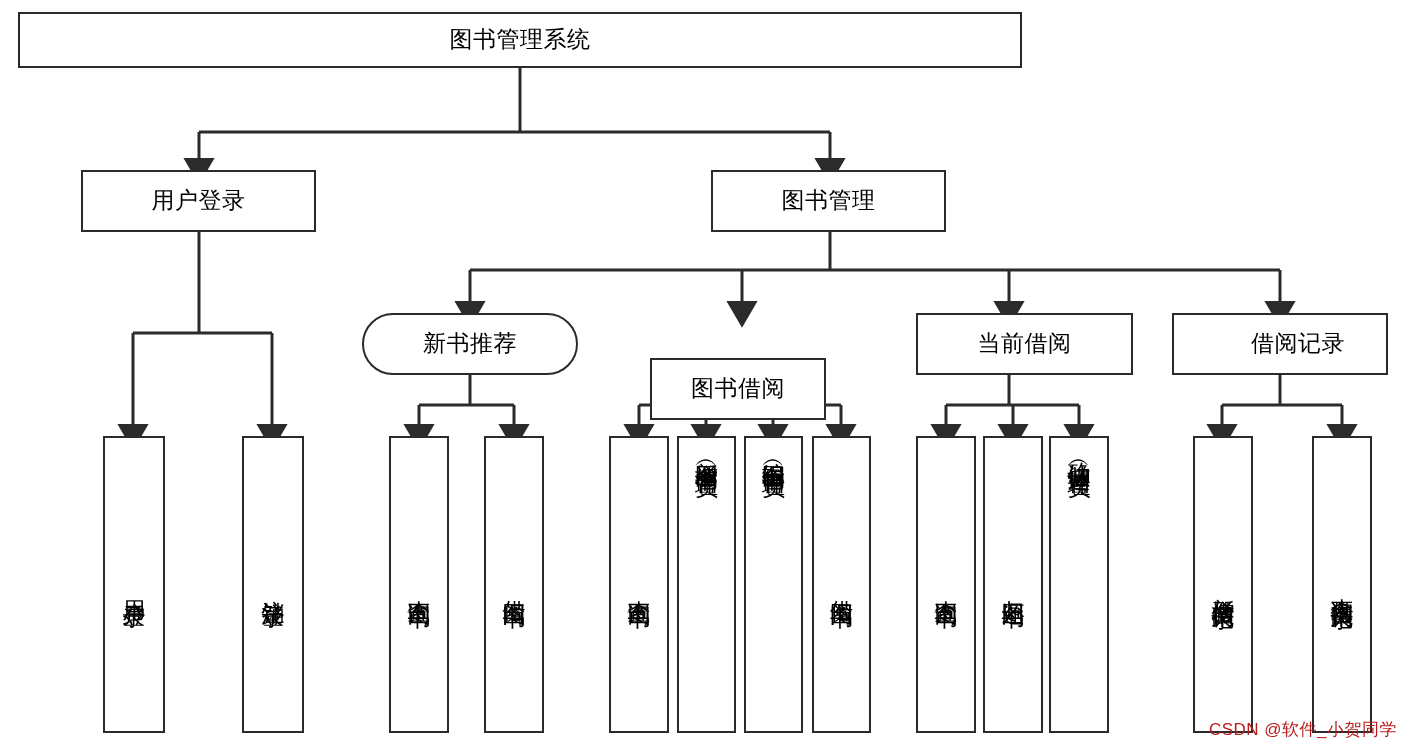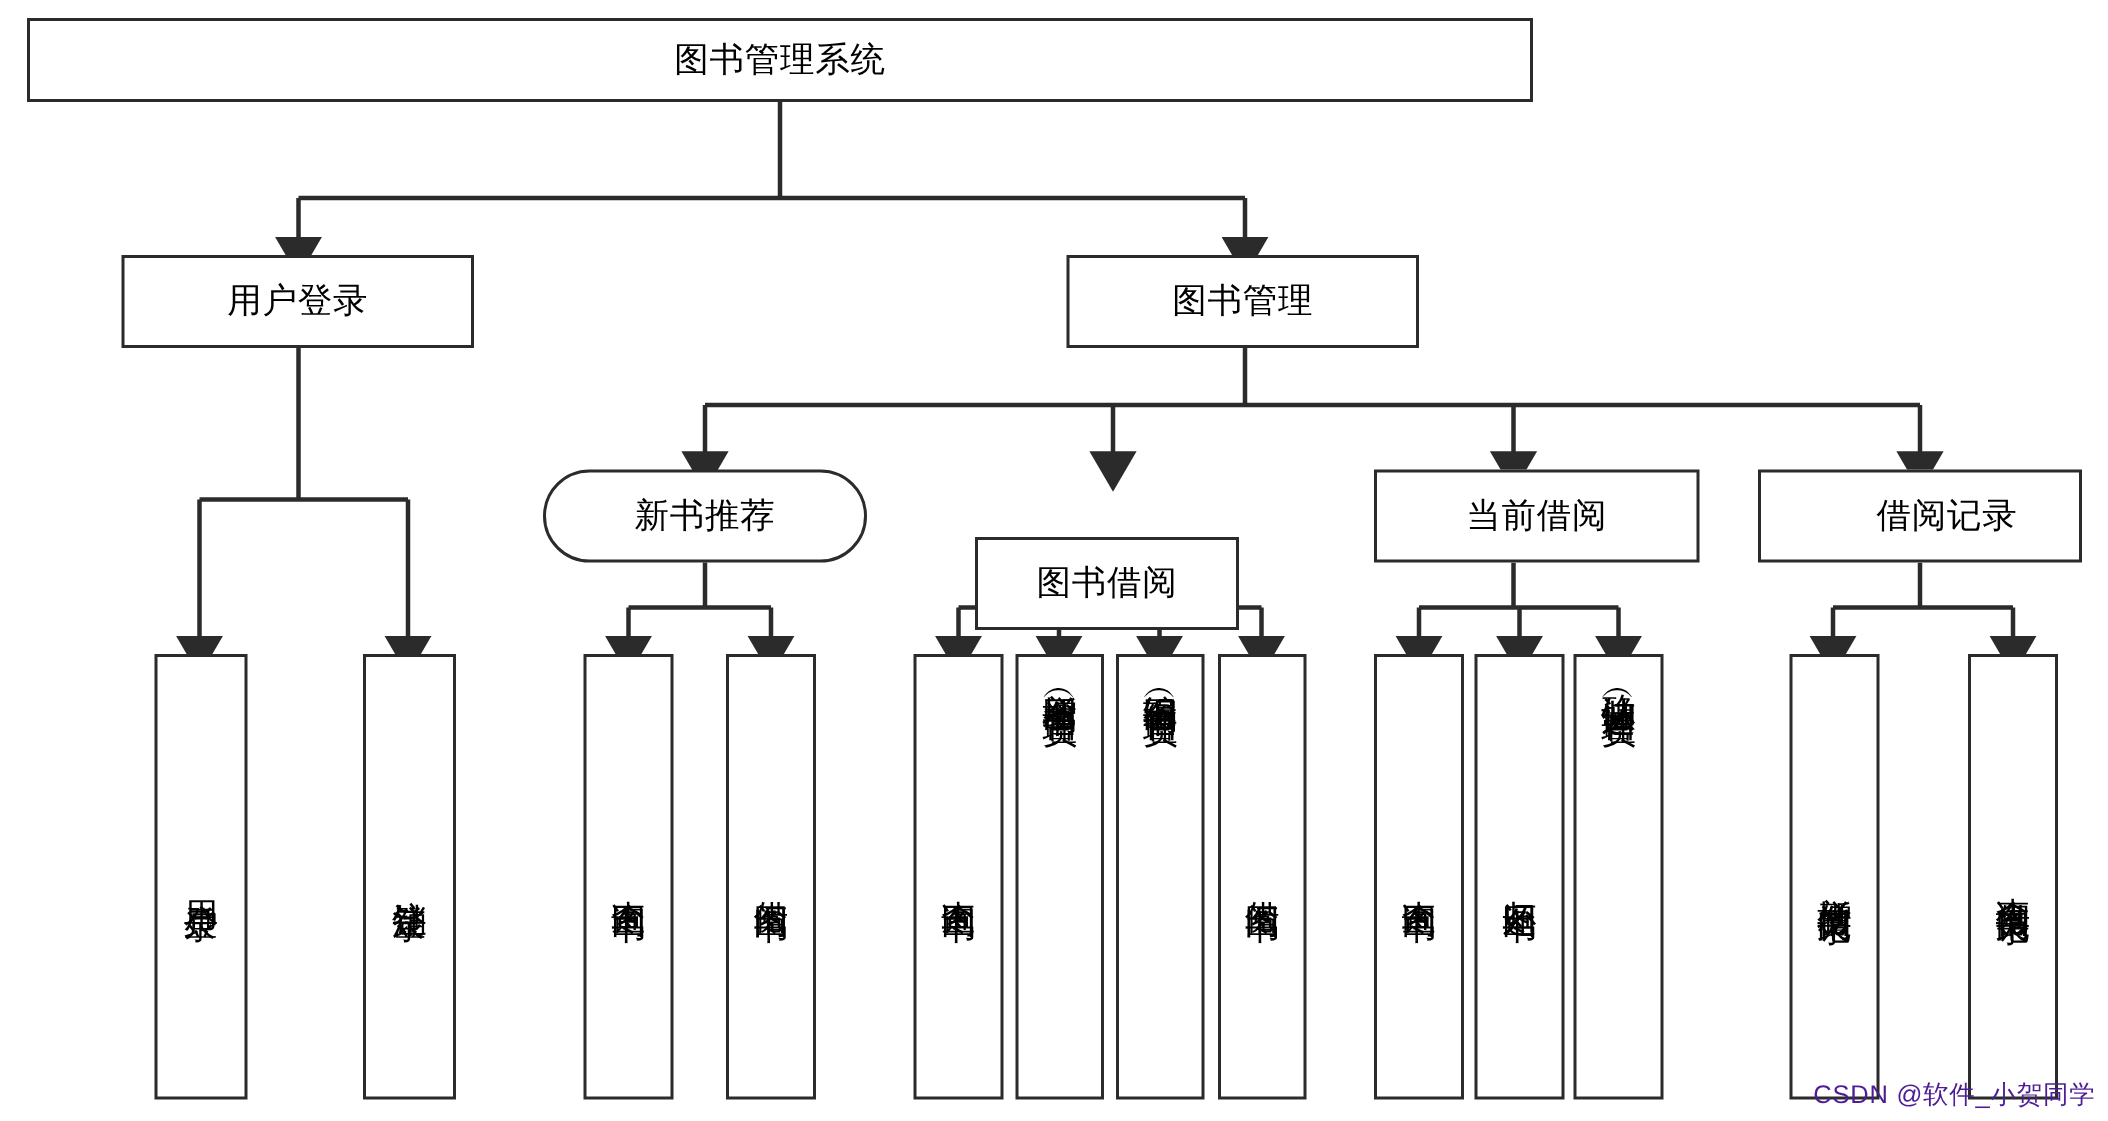--- a/index.html
+++ b/index.html
@@ -57,21 +57,21 @@
   }
   .node.vertical.centered {
     align-items: center;
     padding-top: 0;
   }
   #watermark {
     position: absolute;
     right: 8px;
     bottom: 6px;
     font-size: 17px;
-    color: #4c1d95;
+    color: #b91c1c;
     white-space: nowrap;
     letter-spacing: 0.5px;
     pointer-events: none;
   }
 </style>
 </head>
 <body>
 
 <div id="diagram-root">
 

